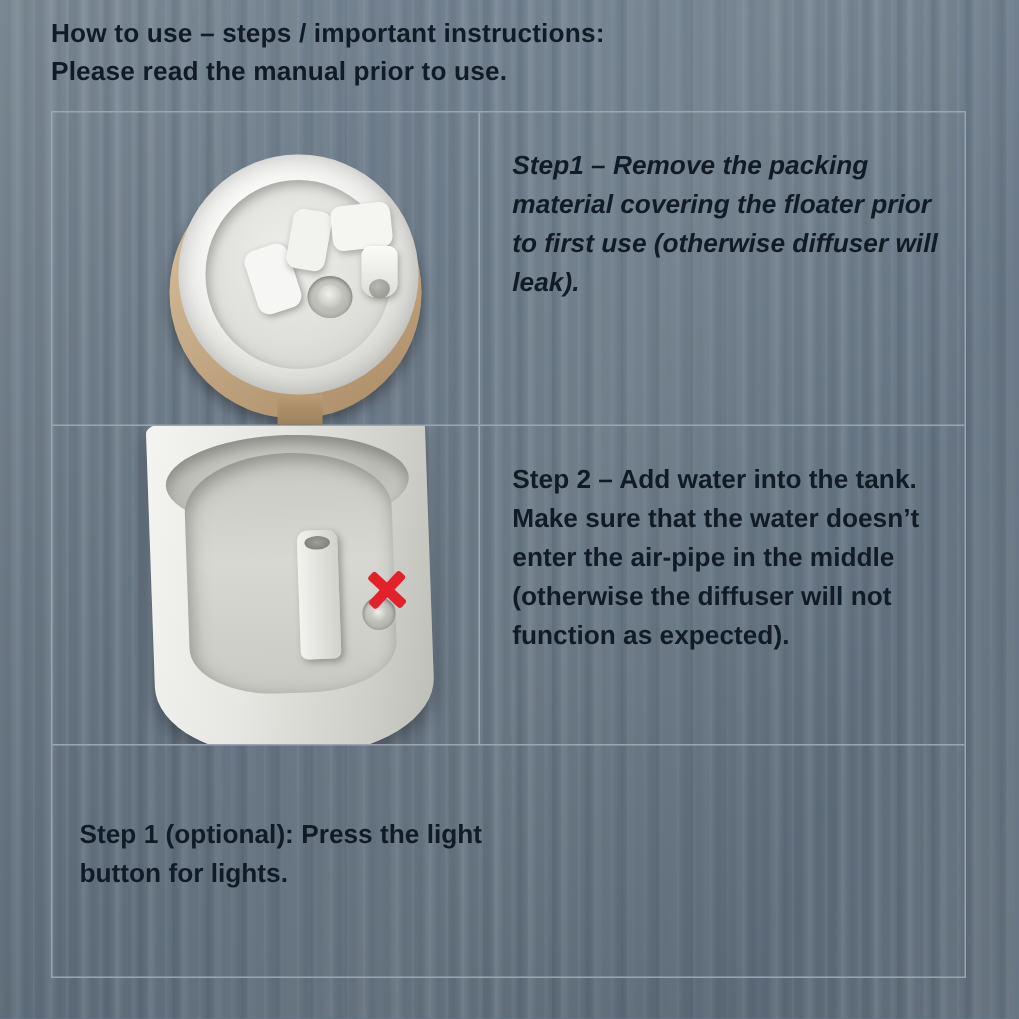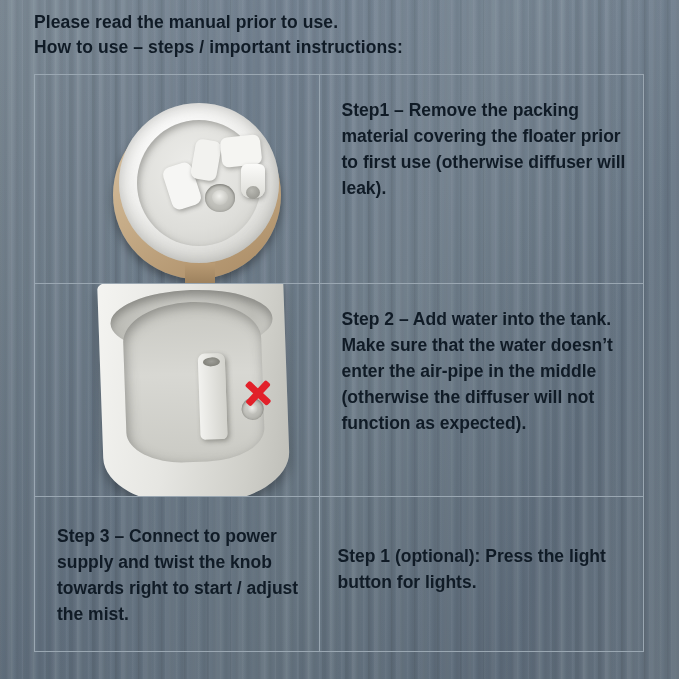--- a/index.html
+++ b/index.html
@@ -56,21 +56,21 @@
     box-sizing: border-box;
   }
 
   .row {
     display: flex;
     box-sizing: border-box;
     border-bottom: 1px solid #9aa7b2;
   }
   .row:last-child { border-bottom: none; }
 
-  .row-1 { height: 209px; }
+  .row-1 { height: 209px; font-style: italic; }
   .row-2 { height: 213px; }
   .row-3 { height: 155px; }
 
   .cell {
     box-sizing: border-box;
     position: relative;
   }
   .cell-left {
     width: 285px;
     border-right: 1px solid #9aa7b2;
@@ -307,22 +307,22 @@
   .red-x span.a { transform: rotate(45deg); }
   .red-x span.b { transform: rotate(-45deg); }
 
 </style>
 </head>
 <body>
 
 <div class="page">
 
   <div class="header">
+    <div class="line">How to use – steps / important instructions:</div>
     <div class="line">Please read the manual prior to use.</div>
-    <div class="line">How to use – steps / important instructions:</div>
   </div>
 
   <div class="grid">
 
     <div class="row row-1">
       <div class="cell cell-left">
         <div class="img1-wrap">
           <div class="wood-base"></div>
           <div class="wood-tab"></div>
           <div class="bowl">
@@ -360,22 +360,19 @@
             </div>
           </div>
         </div>
       </div>
       <div class="cell cell-right">
         <div class="text-cell">Step 2 – Add water into the tank. Make sure that the water doesn’t enter the air-pipe in the middle (otherwise the diffuser will not function as expected).</div>
       </div>
     </div>
 
     <div class="row row-3">
-      <div class="cell cell-left">
-        <div class="text-cell">Step 3 – Connect to power supply and twist the knob towards right to start / adjust the mist.</div>
-      </div>
       <div class="cell cell-right">
         <div class="text-cell">Step 1 (optional): Press the light button for lights.</div>
       </div>
     </div>
 
   </div>
 </div>
 
 </body></html>

